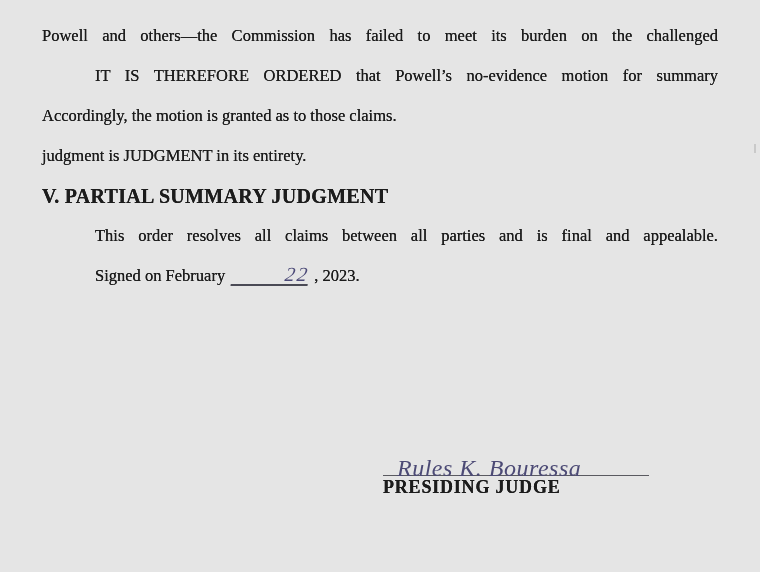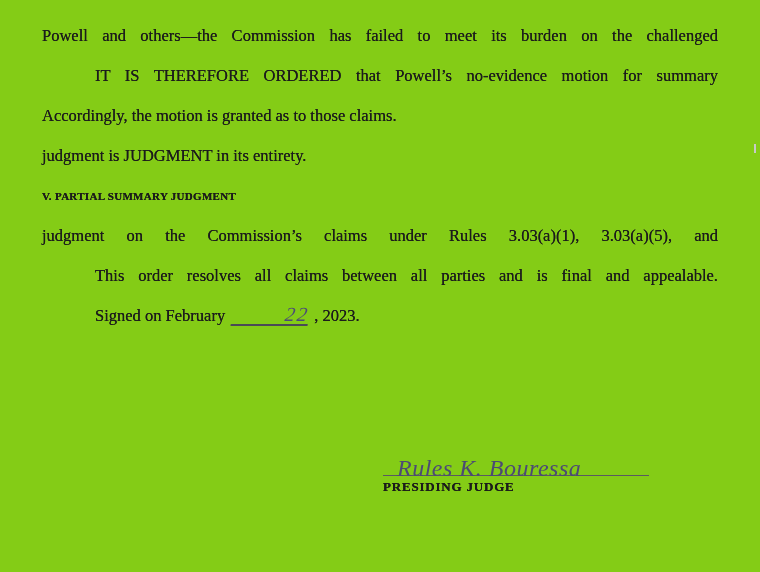--- a/index.html
+++ b/index.html
@@ -4,21 +4,21 @@
 <style>
   html, body {
     margin: 0;
     padding: 0;
     background: #ffffff;
   }
   .page {
     position: relative;
     width: 760px;
     height: 572px;
-    background: #84cc16;
+    background: #e5e5e5;
     overflow: hidden;
     font-family: "Liberation Serif", "DejaVu Serif", serif;
     color: #1c1c1c;
   }
   .text-body {
     position: absolute;
     top: 16px;
     left: 42px;
     width: 676px;
   }
@@ -31,21 +31,21 @@
   .fill {
     white-space: normal;
     text-align: justify;
     text-align-last: justify;
   }
   .indent {
     text-indent: 53px;
   }
   .heading {
     font-weight: bold;
-    font-size: 11px;
+    font-size: 20px;
     letter-spacing: 0.3px;
     text-shadow: 0 0 0.6px #111;
   }
   .handwritten {
     display: inline-block;
     min-width: 44px;
     text-align: center;
     font-style: italic;
     font-size: 20px;
     line-height: 20px;
@@ -72,21 +72,21 @@
     white-space: nowrap;
     letter-spacing: 0.5px;
   }
   .sig-line {
     border-top: 1.6px solid #5a5a60;
     width: 266px;
     height: 0;
   }
   .sig-title {
     font-weight: bold;
-    font-size: 13px;
+    font-size: 18px;
     line-height: 22px;
     letter-spacing: 0.8px;
     color: #1c1c1c;
     text-shadow: 0 0 0.5px #111;
   }
   .scan-artifact {
     position: absolute;
     left: 754px;
     top: 144px;
     width: 2px;
@@ -101,21 +101,20 @@
   <div class="text-body">
 
     <div class="line fill">Powell and others—the Commission has failed to meet its burden on the challenged</div>
     <div class="line fill indent">IT IS THEREFORE ORDERED that Powell’s no-evidence motion for summary</div>
 
     <div class="line">Accordingly, the motion is granted as to those claims.</div>
     <div class="line">judgment is JUDGMENT in its entirety.</div>
 
     <div class="line heading">V. PARTIAL SUMMARY JUDGMENT</div>
 
-    <div class="line fill">judgment on the Commission’s claims under Rules 3.03(a)(1), 3.03(a)(5), and</div>
 
     <div class="line fill indent">This order resolves all claims between all parties and is final and appealable.</div>
 
     <div class="line indent">
       <span>Signed on February</span><span class="handwritten">22</span><span>, 2023.</span>
     </div>
 
   </div>
 
   <div class="sig-block">

